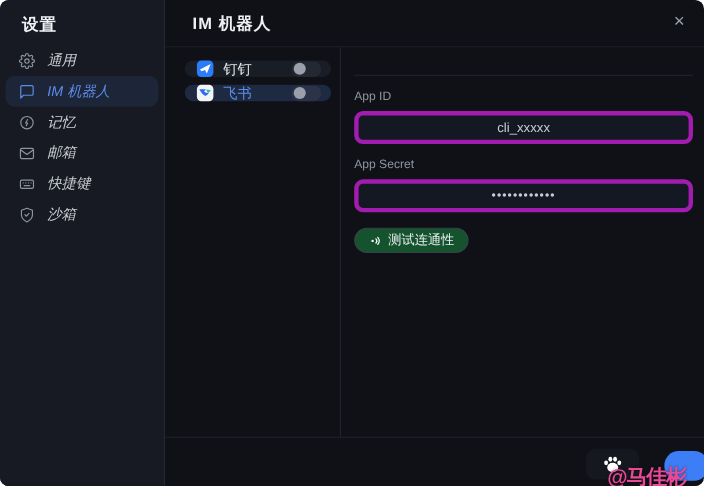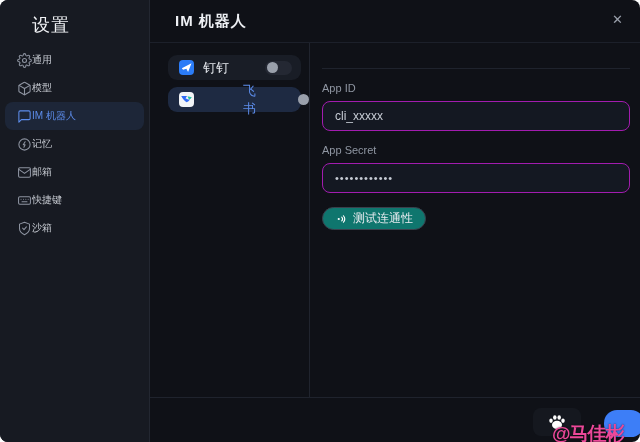--- a/index.html
+++ b/index.html
@@ -3,46 +3,46 @@
 <meta charset="utf-8">
 <style>
   * { margin:0; padding:0; box-sizing:border-box; }
   html,body { width:640px; height:442px; background:#fff; }
   body { font-family:"Liberation Sans","DejaVu Sans",sans-serif; }
   .dialog { position:relative; width:640px; height:442px; background:#0f1117;
             border-radius:8px; overflow:hidden; display:flex; }
 
   
   .sidebar { width:150px; height:100%; background:#171a22; border-right:1px solid #232731; flex:0 0 150px; }
-  .sb-title { color:#f0f2f5; font-size:18px; font-weight:normal; padding:13px 0 0 32px; letter-spacing:1px; }
+  .sb-title { color:#f0f2f5; font-size:15px; font-weight:bold; padding:13px 0 0 20px; letter-spacing:1px; }
   .sb-nav { margin-top:9px; }
   .side-item { display:flex; align-items:center; height:28px; margin:0 5px; padding:0 7px;
                border-radius:8px; cursor:pointer; }
   .side-item .sicon { width:15px; height:15px; display:flex; align-items:center; margin-left:5px; }
   .side-item .sicon svg { width:15px; height:15px; stroke:#8d93a0; fill:none; stroke-width:1.7;
                stroke-linecap:round; stroke-linejoin:round; }
-  .side-item .slabel { color:#c9cdd4; font-size:10px; white-space:nowrap; }
+  .side-item .slabel { color:#c9cdd4; font-size:13px; margin-left:11px; white-space:nowrap;font-style:italic; }
   .side-item.sel { background:#1d2638; }
   .side-item.sel .slabel { color:#5c8cea; }
   .side-item.sel .sicon svg { stroke:#5c8cea; }
 
   
   .main { flex:1; position:relative; display:flex; flex-direction:column; }
   .main-header { height:43px; flex:0 0 43px; display:flex; align-items:center;
                  border-bottom:1px solid #1c202a; position:relative; }
   .mh-title { color:#eef0f4; font-size:15px; font-weight:bold; margin-left:25px; letter-spacing:1px; }
   .close { position:absolute; right:17px; top:13px; color:#9aa0ab; font-size:13px; cursor:pointer; line-height:1; }
 
   .content { flex:1; display:flex; min-height:0; }
 
   
   .bot-panel { width:160px; flex:0 0 160px; border-right:1px solid #20242e; padding-top:12px; }
-  .bot-item { display:flex; align-items:center; height:25px; margin:0 8px 7px 18px;
+  .bot-item { display:flex; align-items:center; height:15px; margin:0 8px 7px 18px;
               border-radius:9px; background:#191d26; padding:0 9px 0 11px; cursor:pointer; }
-  .bot-item.sel { background:#1e2a42;gap:40px; }
+  .bot-item.sel { background:#1e2a42; }
   .bot-item .blabel { color:#e6e9ee; font-size:13px; margin-left:9px; }
   .bot-item.sel .blabel { color:#5c8cea; }
   .bot-icon { width:15px; height:15px; border-radius:4px; flex:0 0 15px; display:flex;
               align-items:center; justify-content:center; overflow:hidden; }
   .bot-icon svg { width:15px; height:15px; }
   .toggle { margin-left:auto; width:27px; height:14px; border-radius:7px; background:#242833;
             position:relative; cursor:pointer; }
   .bot-item.sel .toggle { background:#2a3347; }
   .toggle .knob { position:absolute; left:2px; top:1.5px; width:11px; height:11px;
                   border-radius:50%; background:#9aa0ab; }
@@ -52,25 +52,25 @@
   .d-head { display:flex; align-items:center; }
   .d-icon { width:16px; height:16px; border-radius:4px; background:#f2f4f7; display:flex;
             align-items:center; justify-content:center; overflow:hidden; }
   .d-icon svg { width:13px; height:13px; }
   .d-title { color:#eef1f5; font-size:14px; font-weight:bold; margin-left:10px; }
   .badge { margin-left:10px; background:#30343d; color:#bfc4cd; font-size:10px;
            padding:3px 8px; border-radius:7px; }
   .d-divider { height:1px; background:#1f232d; margin-top:12px; }
   .f-label { color:#8f96a2; font-size:11px; margin-top:13px; }
   .f-input { display:block; width:100%; height:30px; margin-top:7px; background:#141822;
-             border:1px solid #a21caf; border-radius:8px; color:#c6cbd4; font-size:12px;
-             padding:0 12px; outline:none; font-family:"Liberation Sans","DejaVu Sans",sans-serif; }
+             border:4px solid #a21caf; border-radius:8px; color:#c6cbd4; font-size:12px;
+             padding:0 12px; outline:none; font-family:"Liberation Sans","DejaVu Sans",sans-serif;text-align:center; }
   .f-input.secret { letter-spacing:1px; font-size:11px; }
   .test-btn { display:inline-flex; align-items:center; gap:6px; margin-top:14px; height:23px;
-              padding:0 12px; border-radius:12px; border:1px solid #3a404c; background:#0f766e;
+              padding:0 12px; border-radius:12px; border:1px solid #3a404c; background:#14532d;
               color:#e9ecf1; font-size:12px; cursor:pointer;
               font-family:"Liberation Sans","DejaVu Sans",sans-serif; }
   .test-btn svg { width:12px; height:12px; }
 
   
   .footer { height:45px; flex:0 0 45px; border-top:1px solid #1f232d; position:relative; }
   .watermark { position:absolute; right:0; bottom:5px; width:112px; height:32px; }
   .wm-darkpill { position:absolute; left:5px; top:3px; width:48px; height:28px; border-radius:8px;
                  background:rgba(22,25,32,.9); display:flex; align-items:center; justify-content:center; }
   .wm-darkpill svg { width:20px; height:20px; }
@@ -91,30 +91,20 @@
       <div class="side-item">
         <span class="sicon">
           <svg viewBox="0 0 24 24">
               <circle cx="12" cy="12" r="3.2"></circle>
               <path d="M19.4 15a1.65 1.65 0 0 0 .33 1.82l.06.06a2 2 0 1 1-2.83 2.83l-.06-.06a1.65 1.65 0 0 0-1.82-.33 1.65 1.65 0 0 0-1 1.51V21a2 2 0 1 1-4 0v-.09A1.65 1.65 0 0 0 9 19.4a1.65 1.65 0 0 0-1.82.33l-.06.06a2 2 0 1 1-2.83-2.83l.06-.06a1.65 1.65 0 0 0 .33-1.82 1.65 1.65 0 0 0-1.51-1H3a2 2 0 1 1 0-4h.09A1.65 1.65 0 0 0 4.6 9a1.65 1.65 0 0 0-.33-1.82l-.06-.06a2 2 0 1 1 2.83-2.83l.06.06a1.65 1.65 0 0 0 1.82.33H9a1.65 1.65 0 0 0 1-1.51V3a2 2 0 1 1 4 0v.09a1.65 1.65 0 0 0 1 1.51 1.65 1.65 0 0 0 1.82-.33l.06-.06a2 2 0 1 1 2.83 2.83l-.06.06a1.65 1.65 0 0 0-.33 1.82V9a1.65 1.65 0 0 0 1.51 1H21a2 2 0 1 1 0 4h-.09a1.65 1.65 0 0 0-1.51 1z"></path>
             </svg>
         </span>
         <span class="slabel">通用</span>
       </div>
 
-      <div class="side-item">
-        <span class="sicon">
-          <svg viewBox="0 0 24 24">
-              <path d="M21 16V8a2 2 0 0 0-1-1.73l-7-4a2 2 0 0 0-2 0l-7 4A2 2 0 0 0 3 8v8a2 2 0 0 0 1 1.73l7 4a2 2 0 0 0 2 0l7-4A2 2 0 0 0 21 16z"></path>
-              <polyline points="3.3 7 12 12 20.7 7"></polyline>
-              <line x1="12" y1="22" x2="12" y2="12"></line>
-            </svg>
-        </span>
-        <span class="slabel">模型</span>
-      </div>
 
       <div class="side-item sel">
         <span class="sicon">
           <svg viewBox="0 0 24 24">
               <path d="M21 15a2 2 0 0 1-2 2H7l-4 4V5a2 2 0 0 1 2-2h14a2 2 0 0 1 2 2z"></path>
             </svg>
         </span>
         <span class="slabel">IM 机器人</span>
       </div>
 

